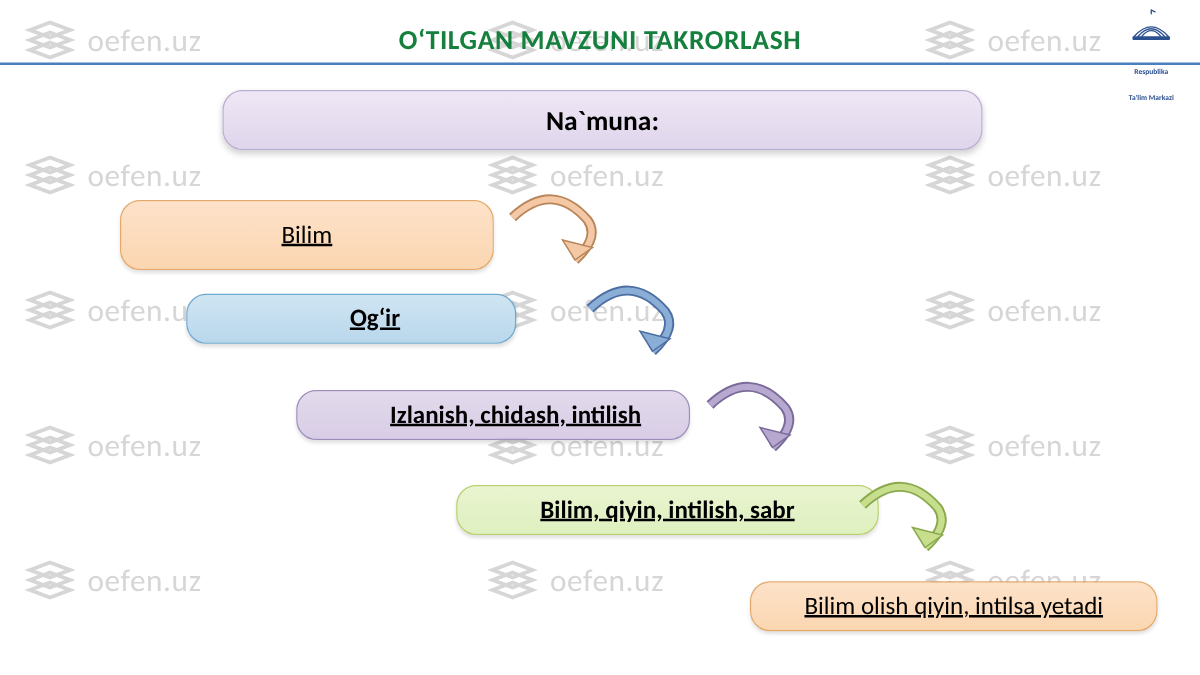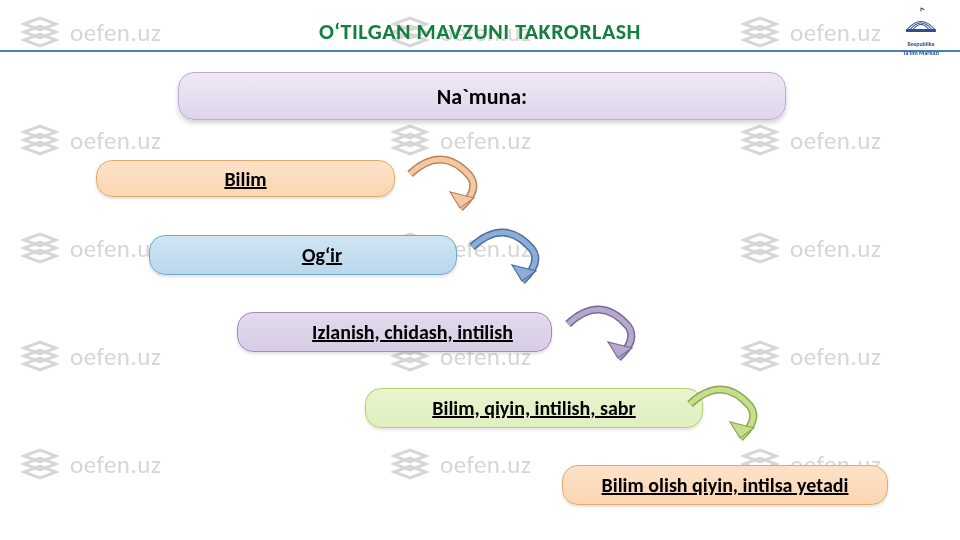--- a/index.html
+++ b/index.html
@@ -57,21 +57,21 @@
       right: 14px;
       width: 50px;
       text-align: center;
       z-index: 3;
     }
     .logo svg { width: 36px; height: 28px; }
     .logo .logo-text {
       font-size: 6px;
       color: #2c4f8f;
       line-height: 1;
-      margin-top: 3px;
+      margin-top: 15px;
       font-weight: 600;
     }
     .box {
       position: absolute;
       border-radius: 16px;
       text-align: center;
       font-size: 20px;
       color: #000;
       z-index: 2;
       display: flex;
@@ -81,28 +81,28 @@
     .box .inner { width: 100%; }
     .namuna {
       left: 178px; top: 72px; width: 608px; height: 48px;
       background: linear-gradient(#efe7f5, #dfd5ec);
       border: 1px solid #b9add0;
       box-shadow: 0 3px 5px rgba(0,0,0,0.18);
       font-weight: 700;
       font-size: 22px;
     }
     .b1 {
-      left: 96px; top: 160px; width: 299px; height: 37px;
+      left: 96px; top: 160px; width: 299px; height: 56px;
       background: linear-gradient(#fde2c9, #fbd6b1);
       border: 1px solid #e4a96a;
-      font-weight: 700; text-decoration: underline;
+      font-weight: 400; text-decoration: underline;
       box-shadow: 0 2px 3px rgba(0,0,0,0.12);
     }
     .b2 {
-      left: 149px; top: 235px; width: 308px; height: 40px;
+      left: 149px; top: 235px; width: 264px; height: 40px;
       background: linear-gradient(#cfe5f2, #b9d7ec);
       border: 1px solid #6fa9cf;
       font-weight: 700; text-decoration: underline;
       box-shadow: 0 2px 3px rgba(0,0,0,0.12);
       padding-left: 38px;
     }
     .b3 {
       left: 237px; top: 312px; width: 315px; height: 40px;
       background: linear-gradient(#e3daec, #d8cde6);
       border: 1px solid #9e8cbd;
@@ -111,24 +111,24 @@
       padding-left: 36px;
     }
     .b4 {
       left: 365px; top: 388px; width: 338px; height: 40px;
       background: linear-gradient(#e9f4d0, #dff0bf);
       border: 1px solid #b8d06c;
       font-weight: 700; text-decoration: underline;
       box-shadow: 0 2px 3px rgba(0,0,0,0.12);
     }
     .b5 {
-      left: 562px; top: 465px; width: 326px; height: 40px;
+      left: 600px; top: 465px; width: 326px; height: 40px;
       background: linear-gradient(#fde2c9, #fbd6b1);
       border: 1px solid #e4a96a;
-      font-weight: 700; text-decoration: underline;
+      font-weight: 400; text-decoration: underline;
       box-shadow: 0 2px 3px rgba(0,0,0,0.12);
     }
     .arrow {
       position: absolute;
       z-index: 2;
     }
   </style>
 </head>
 <body>
 

